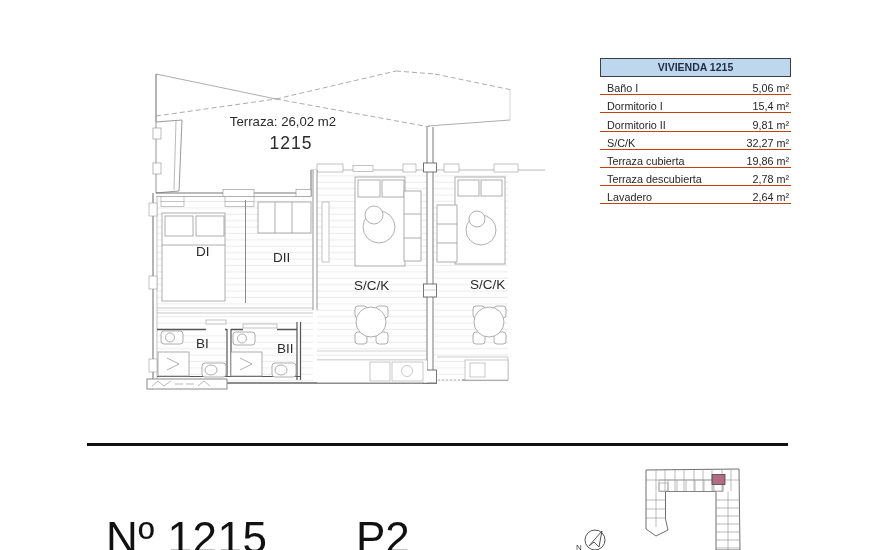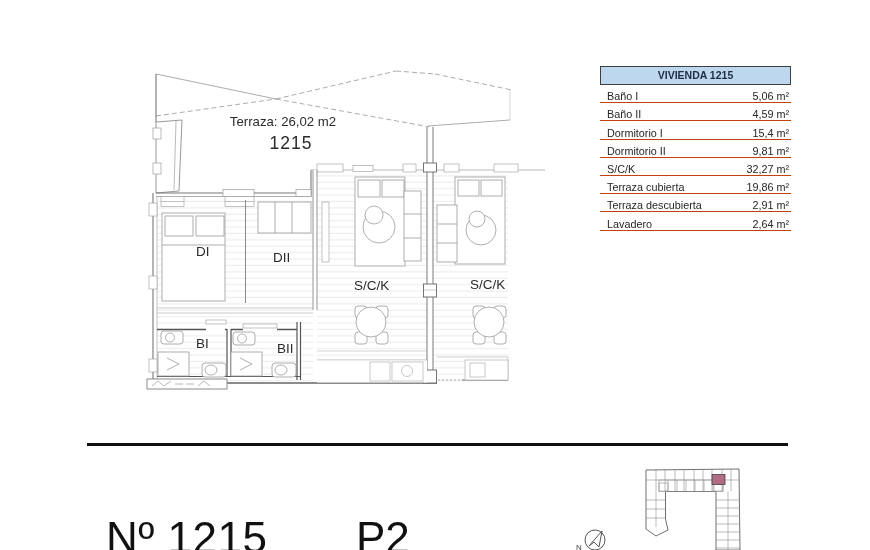--- a/index.html
+++ b/index.html
@@ -4,21 +4,21 @@
 <style>
   html,body{margin:0;padding:0;background:#fff;}
   .sheet{
     position:relative;width:870px;height:550px;background:#ffffff;
     overflow:hidden;font-family:"Liberation Sans",sans-serif;
   }
   
   .plan-svg{position:absolute;left:140px;top:55px;}
   .plan-svg text{font-family:"Liberation Sans",sans-serif;fill:#2b2b2b;}
   
-  .area-table{position:absolute;left:600px;top:66px;width:191px;color:#262626;}
+  .area-table{position:absolute;left:600px;top:58px;width:191px;color:#262626;}
   .t-header{
     height:17px;line-height:17px;border:1.4px solid #3f3f3f;background:#bdd7ee;
     text-align:center;font-size:10.5px;font-weight:700;color:#1f2c44;
   }
   .t-row{
     display:flex;justify-content:space-between;align-items:flex-end;
     height:17.2px;border-bottom:1px solid #c2410c;font-size:10.8px;
   }
   .t-row .lbl{padding-left:7px;}
   .t-row .val{padding-right:2px;margin-top:16px;}
@@ -214,42 +214,38 @@
     <text x="277" y="353" font-size="13.5">BII</text>
   </svg>
 
   <div class="area-table">
     <div class="t-header">VIVIENDA 1215</div>
     <div class="t-row">
       <span class="lbl">Baño I</span>
       <span class="val">5,06 m²</span>
     </div>
     <div class="t-row">
-      <span class="lbl">Baño II</span>
-      <span class="val">4,59 m²</span>
-    </div>
-    <div class="t-row">
       <span class="lbl">Dormitorio I</span>
       <span class="val">15,4 m²</span>
     </div>
     <div class="t-row">
       <span class="lbl">Dormitorio II</span>
       <span class="val">9,81 m²</span>
     </div>
     <div class="t-row">
       <span class="lbl">S/C/K</span>
       <span class="val">32,27 m²</span>
     </div>
     <div class="t-row">
       <span class="lbl">Terraza cubierta</span>
       <span class="val">19,86 m²</span>
     </div>
     <div class="t-row">
       <span class="lbl">Terraza descubierta</span>
-      <span class="val">2,91 m²</span>
+      <span class="val">2,78 m²</span>
     </div>
     <div class="t-row">
       <span class="lbl">Lavadero</span>
       <span class="val">2,64 m²</span>
     </div>
   </div>
 
   <div class="divider"></div>
   <div class="unit-title">Nº 1215</div>
   <div class="floor-label">P2</div>

